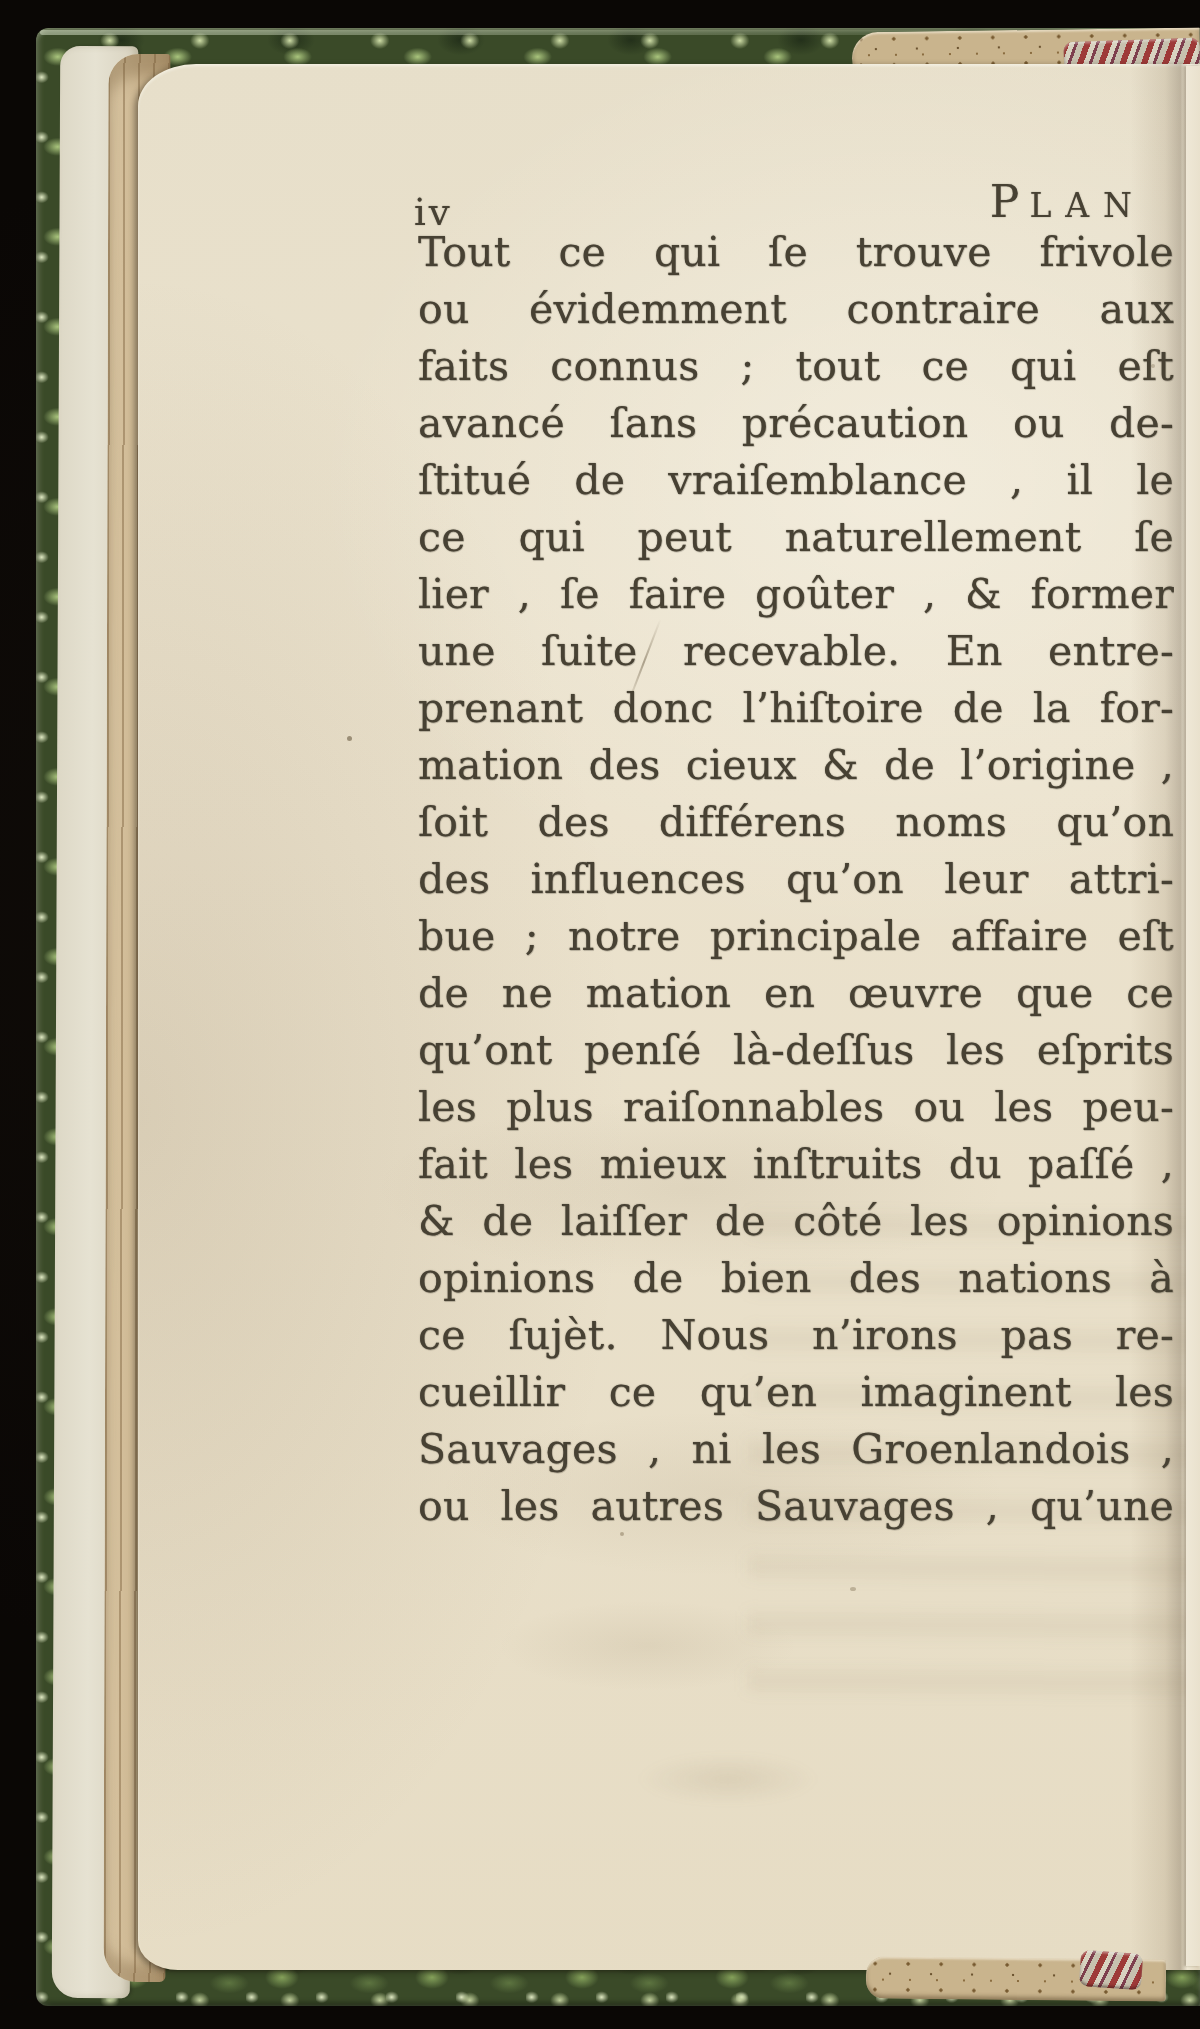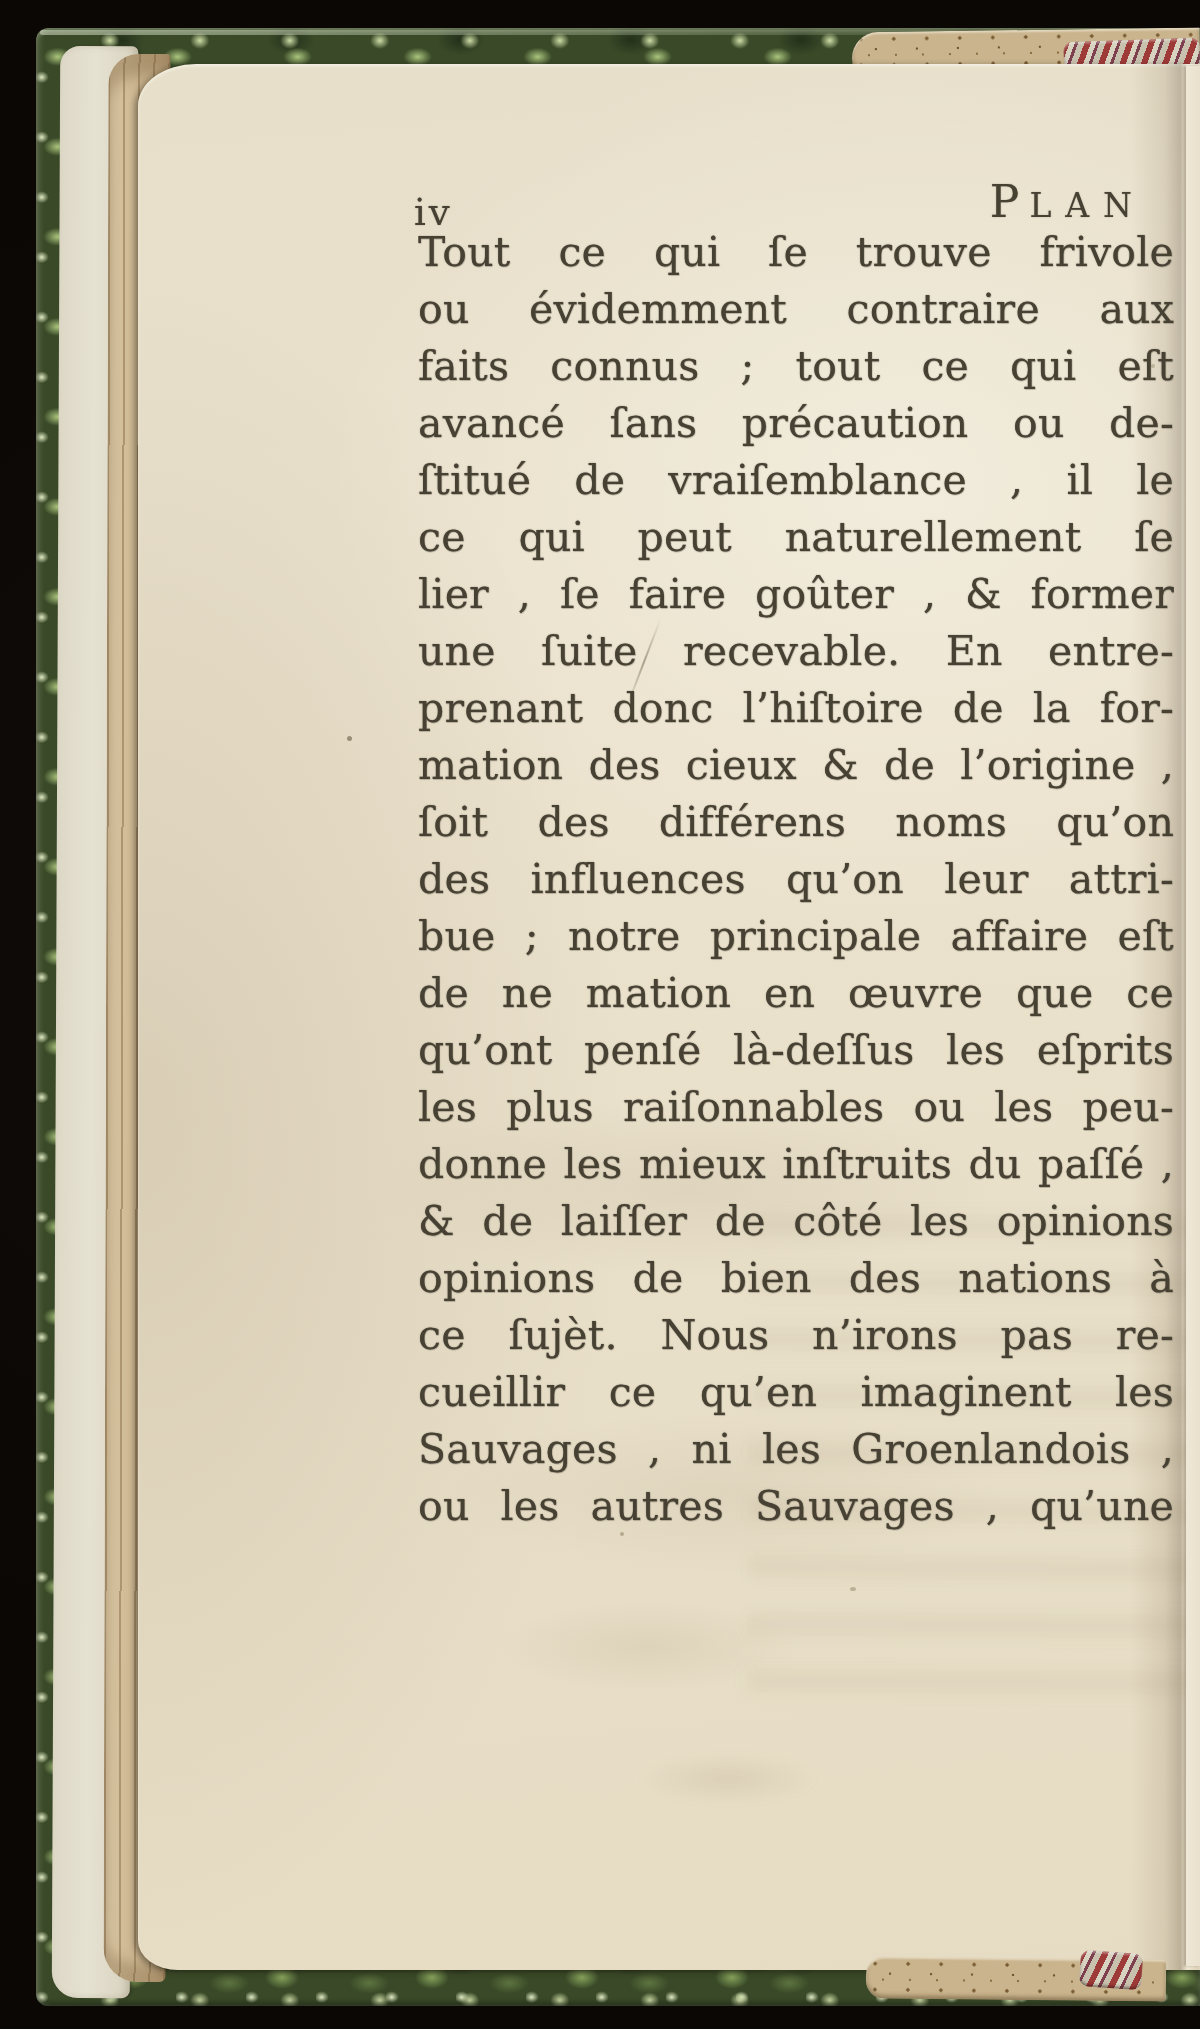--- a/index.html
+++ b/index.html
@@ -175,21 +175,21 @@
         <div class="line">lier , ſe faire goûter , &amp; former</div>
         <div class="line">une ſuite recevable. En entre-</div>
         <div class="line">prenant donc l’hiſtoire de la for-</div>
         <div class="line">mation des cieux &amp; de l’origine ,</div>
         <div class="line">ſoit des différens noms qu’on</div>
         <div class="line">des influences qu’on leur attri-</div>
         <div class="line">bue ; notre principale affaire eſt</div>
         <div class="line">de ne mation en œuvre que ce</div>
         <div class="line">qu’ont penſé là-deſſus les eſprits</div>
         <div class="line">les plus raiſonnables ou les peu-</div>
-        <div class="line">donne les mieux inſtruits du paſſé ,</div>
+        <div class="line">fait les mieux inſtruits du paſſé ,</div>
         <div class="line">&amp; de laiſſer de côté les opinions</div>
         <div class="line">opinions de bien des nations à</div>
         <div class="line">ce ſujèt. Nous n’irons pas re-</div>
         <div class="line">cueillir ce qu’en imaginent les</div>
         <div class="line">Sauvages , ni les Groenlandois ,</div>
         <div class="line">ou les autres Sauvages , qu’une</div>
       </div>
   </div>
 
   <div class="second-page"></div>

